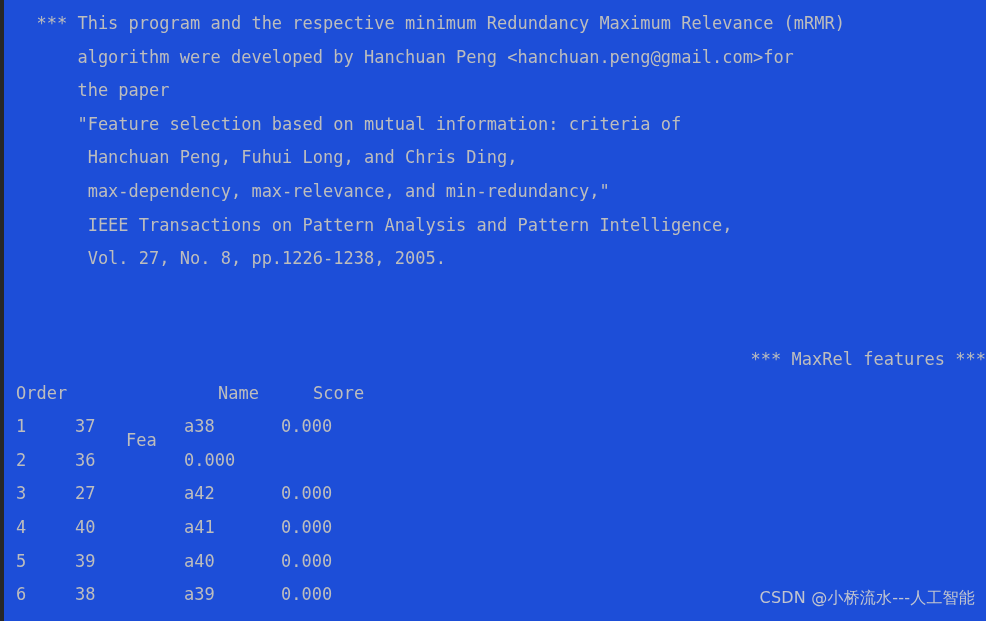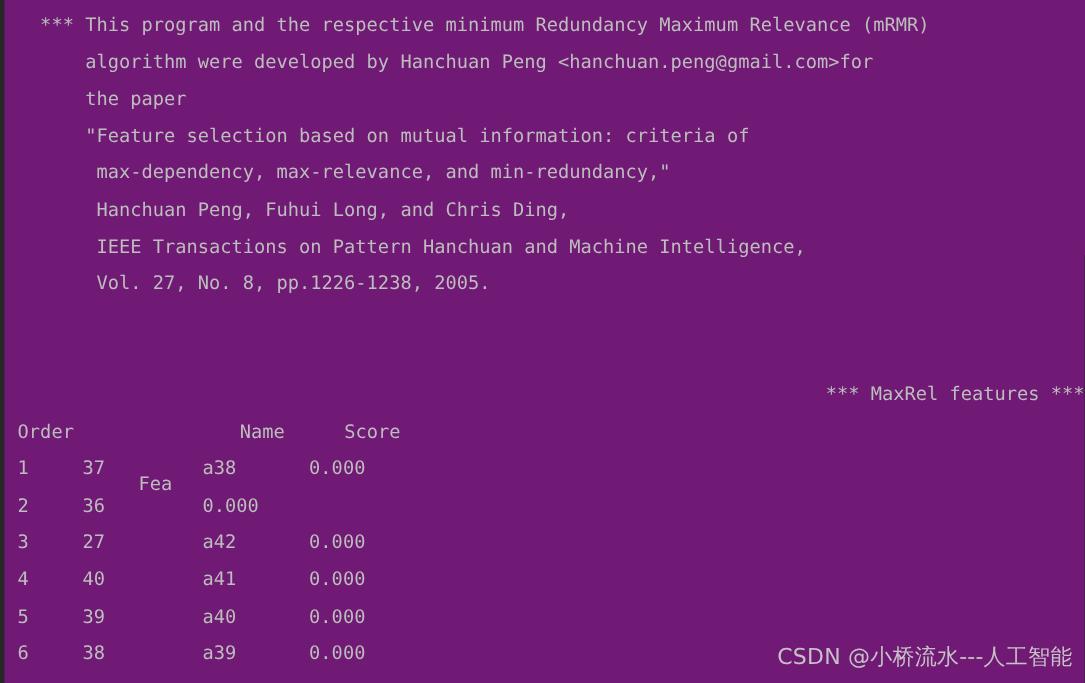--- a/index.html
+++ b/index.html
@@ -4,21 +4,21 @@
 <style>
   html, body {
     margin: 0;
     padding: 0;
     background: #2b2b2b;
   }
   #terminal {
     position: relative;
     width: 986px;
     height: 621px;
-    background: #701a75;
+    background: #1d4ed8;
     overflow: hidden;
     font-family: "DejaVu Sans Mono", "Liberation Mono", monospace;
     font-size: 17px;
     line-height: 33.6px;
     color: #bdbdbd;
     -webkit-font-smoothing: antialiased;
   }
   #left-gutter {
     position: absolute;
     left: 0;
@@ -67,43 +67,43 @@
   .table-row .cell-order { width: 59px; display:inline-block; }
   .table-row .cell-fea   { width: 109px; display:inline-block; }
   .table-row .cell-name  { width: 97px;  display:inline-block; }
   .table-row .cell-score { display:inline-block; }
 
   #watermark {
     position: absolute;
     right: 11px;
     bottom: 6px;
     font-family: "DejaVu Sans", "Liberation Sans", sans-serif;
-    font-size: 20px;
+    font-size: 16px;
     color: #cfcfcf;
     opacity: 0.92;
     white-space: nowrap;
     letter-spacing: 0.2px;
   }
 </style>
 </head>
 <body>
 
 <div id="terminal">
 
   <div id="left-gutter"></div>
 
   <div class="console-area">
 
     <div class="line">  *** This program and the respective minimum Redundancy Maximum Relevance (mRMR)</div>
     <div class="line">      algorithm were developed by Hanchuan Peng &lt;hanchuan.peng@gmail.com&gt;for</div>
     <div class="line">      the paper</div>
     <div class="line">      "Feature selection based on mutual information: criteria of</div>
+    <div class="line">       Hanchuan Peng, Fuhui Long, and Chris Ding,</div>
     <div class="line">       max-dependency, max-relevance, and min-redundancy,"</div>
-    <div class="line">       Hanchuan Peng, Fuhui Long, and Chris Ding,</div>
-    <div class="line">       IEEE Transactions on Pattern Hanchuan and Machine Intelligence,</div>
+    <div class="line">       IEEE Transactions on Pattern Analysis and Pattern Intelligence,</div>
     <div class="line">       Vol. 27, No. 8, pp.1226-1238, 2005.</div>
 
     <div class="line blank"></div>
     <div class="line blank"></div>
 
     <div class="section-head">*** MaxRel features ***</div>
 
     <div class="table-head">
       <span class="col-order">Order</span>
       <span class="col-fea">Fea</span>

